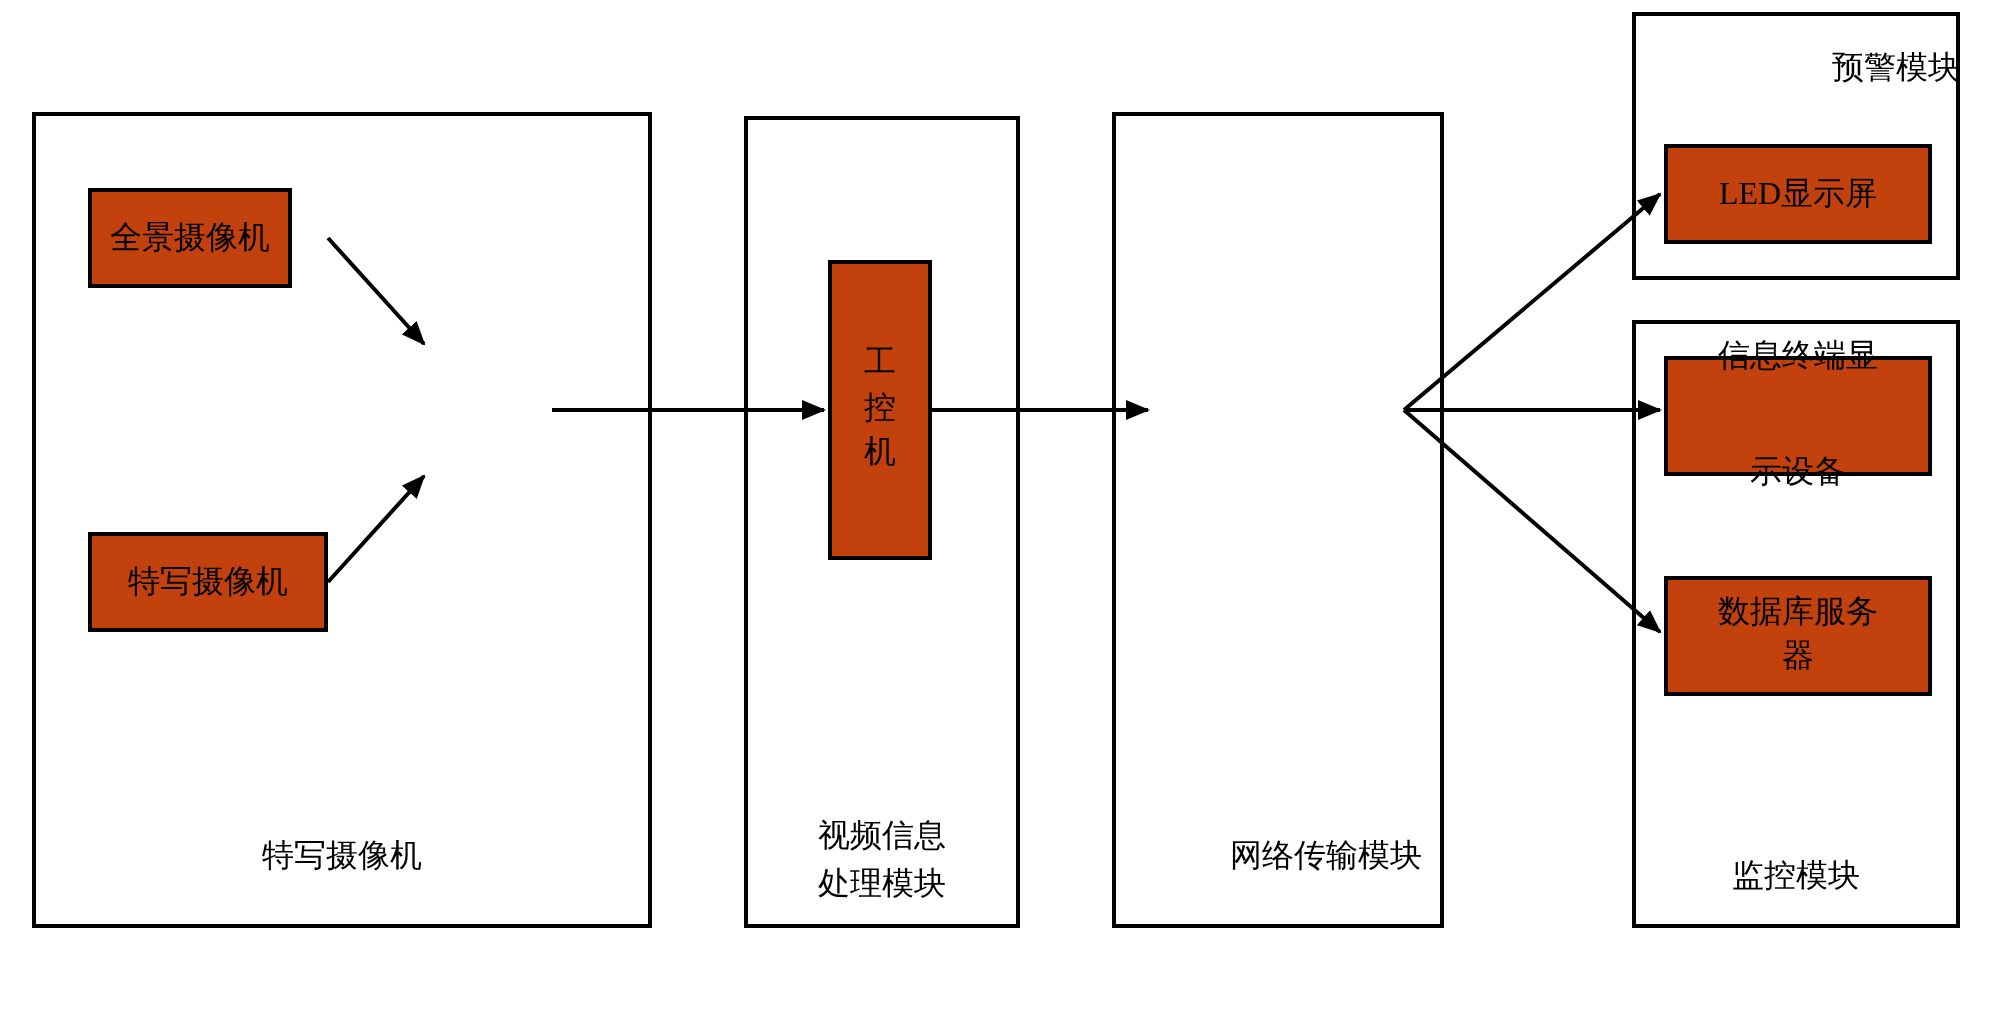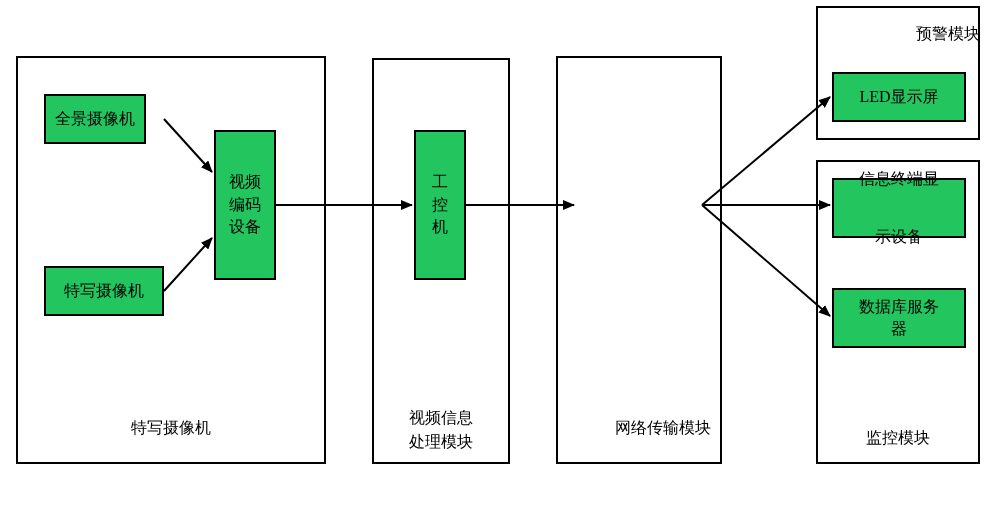--- a/index.html
+++ b/index.html
@@ -26,21 +26,21 @@
     text-align: center;
   }
   .box {
     position: absolute;
     border: 2px solid #000;
     box-sizing: border-box;
     display: flex;
     align-items: center;
     justify-content: center;
     text-align: right;
-    background: #22c55e;
+    background: #c2410c;
   }
   .box.vbox {
     flex-direction: column;
   }
   .box .line {
     display: block;
     line-height: 1.4;
   }
   svg.overlay {
     position: absolute;
@@ -71,25 +71,20 @@
   <div class="module-label" style="left:816px; top:428px; width:164px;">监控模块</div>
 
   <div class="box" style="left:44px; top:94px; width:102px; height:50px;">
     <span>全景摄像机</span>
   </div>
 
   <div class="box" style="left:44px; top:266px; width:120px; height:50px;">
     <span>特写摄像机</span>
   </div>
 
-  <div class="box vbox" style="left:214px; top:130px; width:62px; height:150px;">
-    <span class="line">视频</span>
-    <span class="line">编码</span>
-    <span class="line">设备</span>
-  </div>
 
   <div class="box vbox" style="left:414px; top:130px; width:52px; height:150px;">
     <span class="line">工</span>
     <span class="line">控</span>
     <span class="line">机</span>
   </div>
 
 
   <div class="box" style="left:832px; top:72px; width:134px; height:50px;">
     <span>LED显示屏</span>

